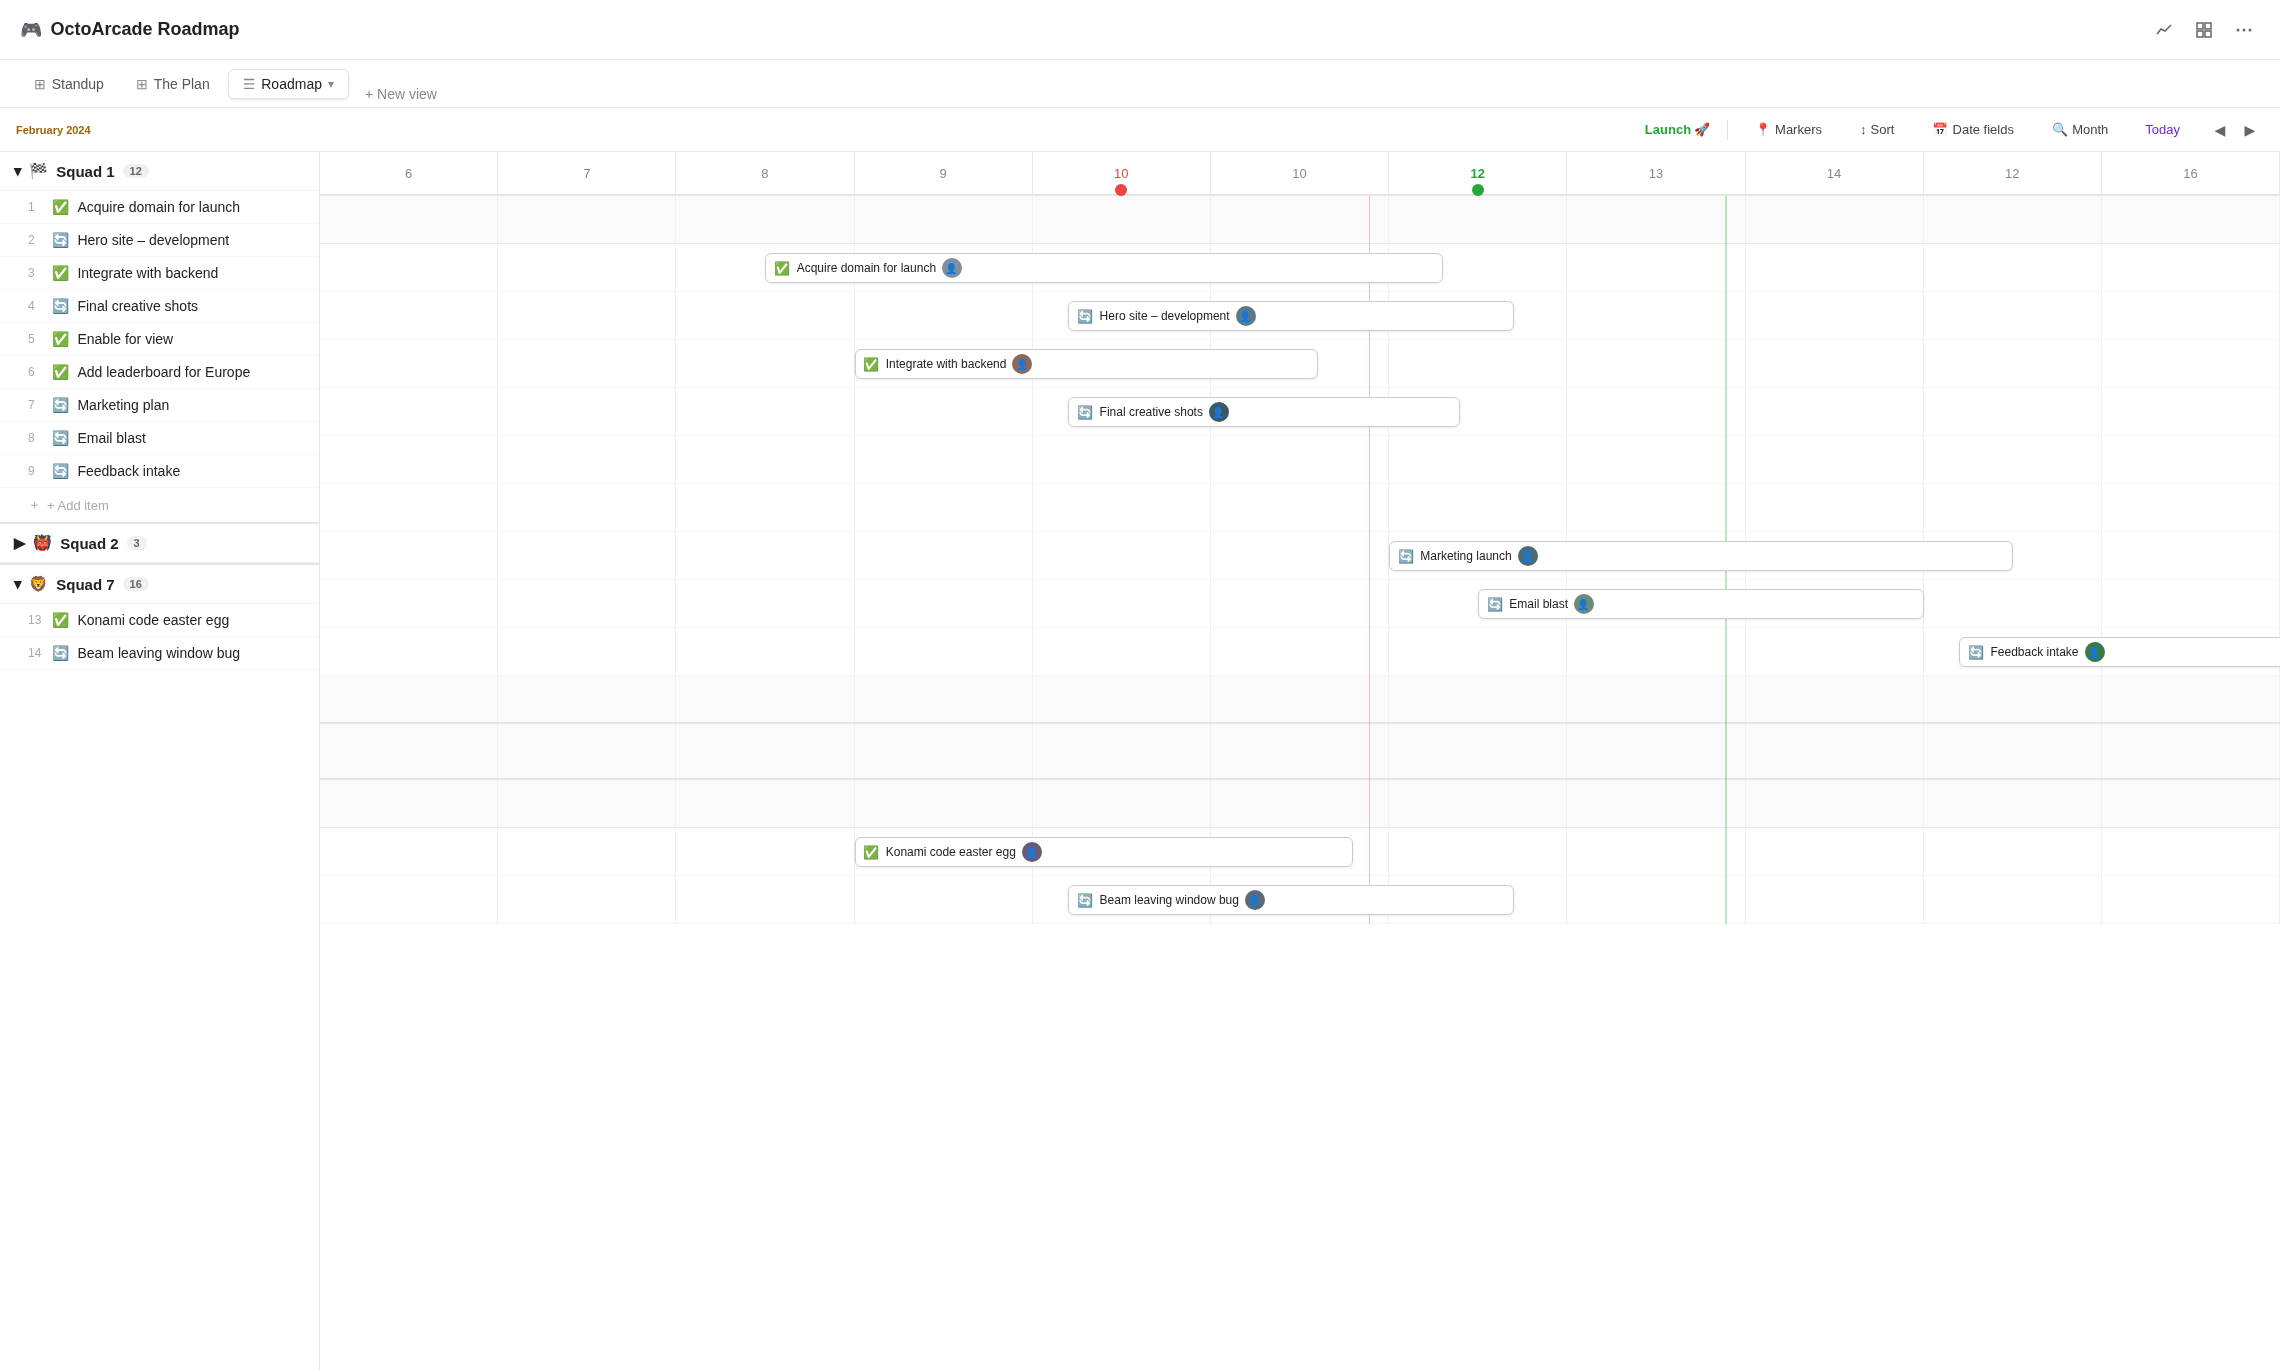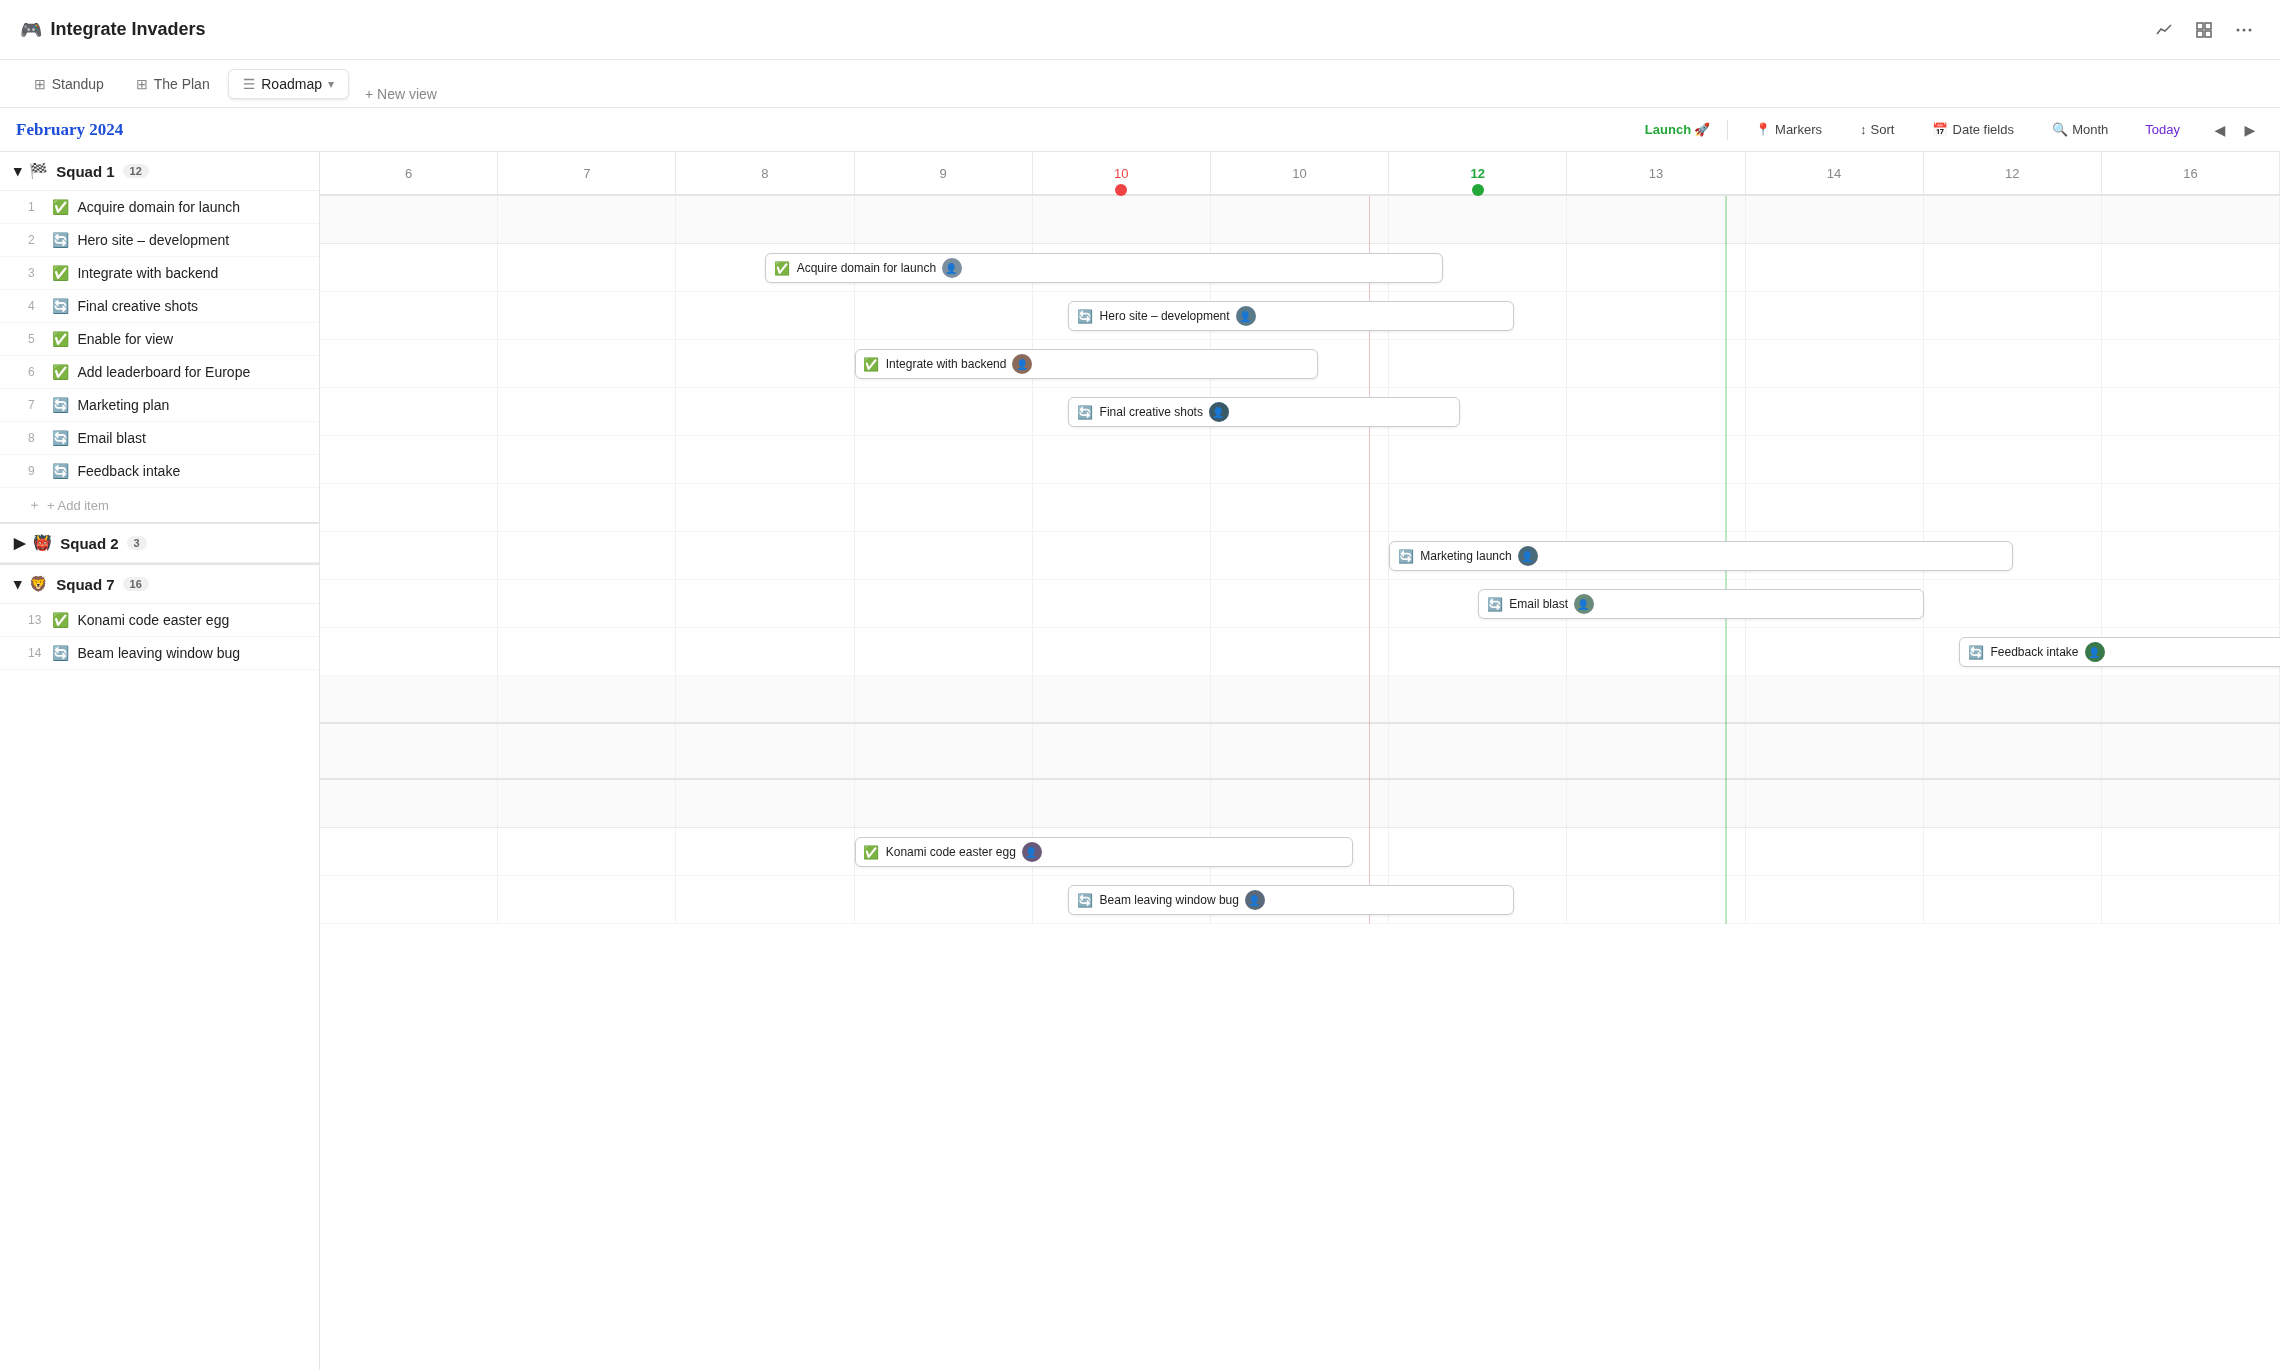--- a/index.html
+++ b/index.html
@@ -14,21 +14,21 @@
     .tab { display: flex; align-items: center; gap: 6px; padding: 6px 14px; border-radius: 6px; cursor: pointer; color: #555; font-size: 14px; }
     .tab.active { background: #fff; border: 1px solid #e5e5e5; box-shadow: 0 1px 3px rgba(0,0,0,0.1); color: #222; }
     .tab-icon { font-size: 14px; color: #888; }
     .new-view-btn { display: flex; align-items: flex-end; gap: 4px; padding: 6px 12px; color: #888; cursor: pointer; font-size: 14px; margin-top: 21px; }
 
     
     .main { display: flex; flex-direction: column; height: calc(1370px - 108px); overflow: hidden; }
 
     
     .toolbar { display: flex; align-items: center; padding: 6px 16px; border-bottom: 1px solid #e5e5e5; height: 44px; gap: 16px; }
-    .toolbar-date { font-size: 17px; font-weight: 600; color: #1d4ed8; font-family: Liberation Serif, serif; }
+    .toolbar-date { font-size: 11px; font-weight: 600; color: #a16207; }
     .toolbar-spacer { flex: 1; }
     .toolbar-launch { color: #22a839; font-weight: 600; font-size: 13px; }
     .toolbar-btn { display: flex; align-items: center; gap: 4px; padding: 4px 10px; border-radius: 5px; cursor: pointer; font-size: 13px; color: #444; border: 1px solid transparent; }
     .toolbar-today { padding: 4px 10px; border-radius: 5px; cursor: pointer; font-size: 13px; color: #6d28d9; font-weight: 500; }
     .toolbar-nav { display: flex; gap: 2px; }
     .toolbar-nav-btn { width: 28px; height: 28px; display: flex; align-items: center; justify-content: center; border-radius: 4px; cursor: pointer; color: #666; }
 
     
     .content { display: flex; flex: 1; overflow: hidden; }
 
@@ -74,21 +74,21 @@
     .header-icon-btn { width: 32px; height: 32px; display: flex; align-items: center; justify-content: center; border-radius: 5px; cursor: pointer; color: #666; }
   </style>
 </head>
 <body>
 
 <div>
 
   <div class="app-header">
     <div class="app-logo">
       <span>🎮</span>
-      <span>Integrate Invaders</span>
+      <span>OctoArcade Roadmap</span>
     </div>
     <div class="header-icons">
       <div class="header-icon-btn">
         <svg width="16" height="16" viewBox="0 0 16 16" fill="none" stroke="currentColor" stroke-width="1.5">
           <polyline points="1,12 5,7 9,9 15,3"></polyline>
         </svg>
       </div>
       <div class="header-icon-btn">
         <svg width="16" height="16" viewBox="0 0 16 16" fill="none" stroke="currentColor" stroke-width="1.5">
           <rect x="1" y="1" width="6" height="6"></rect>

